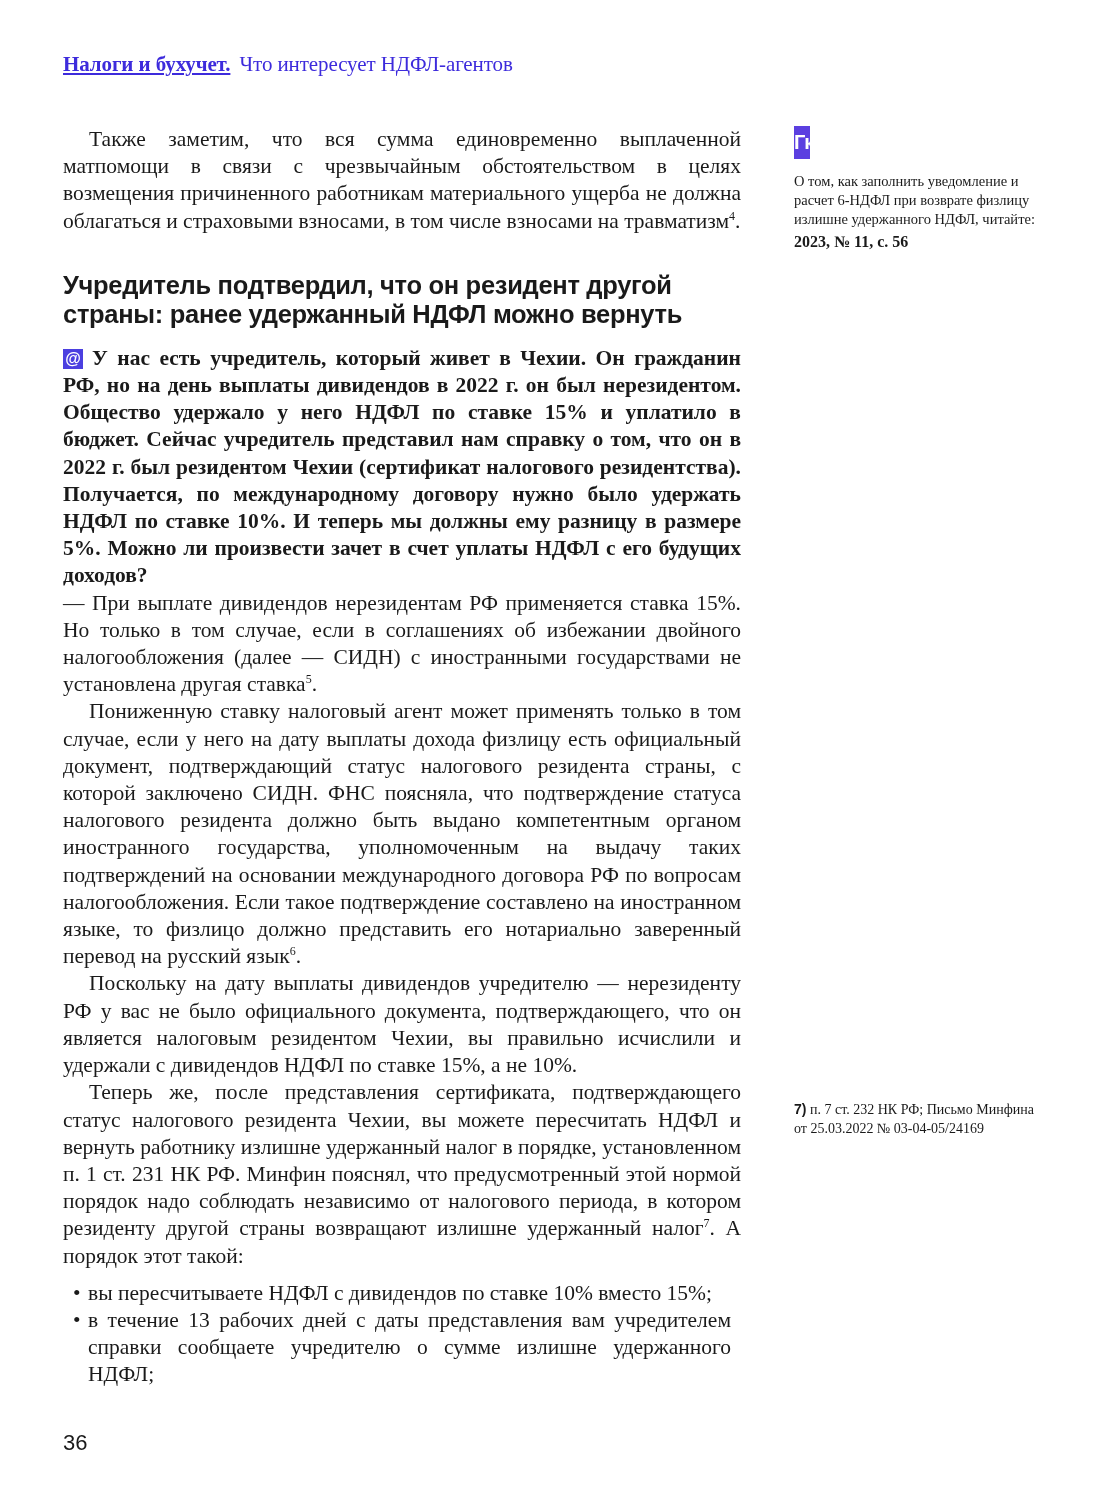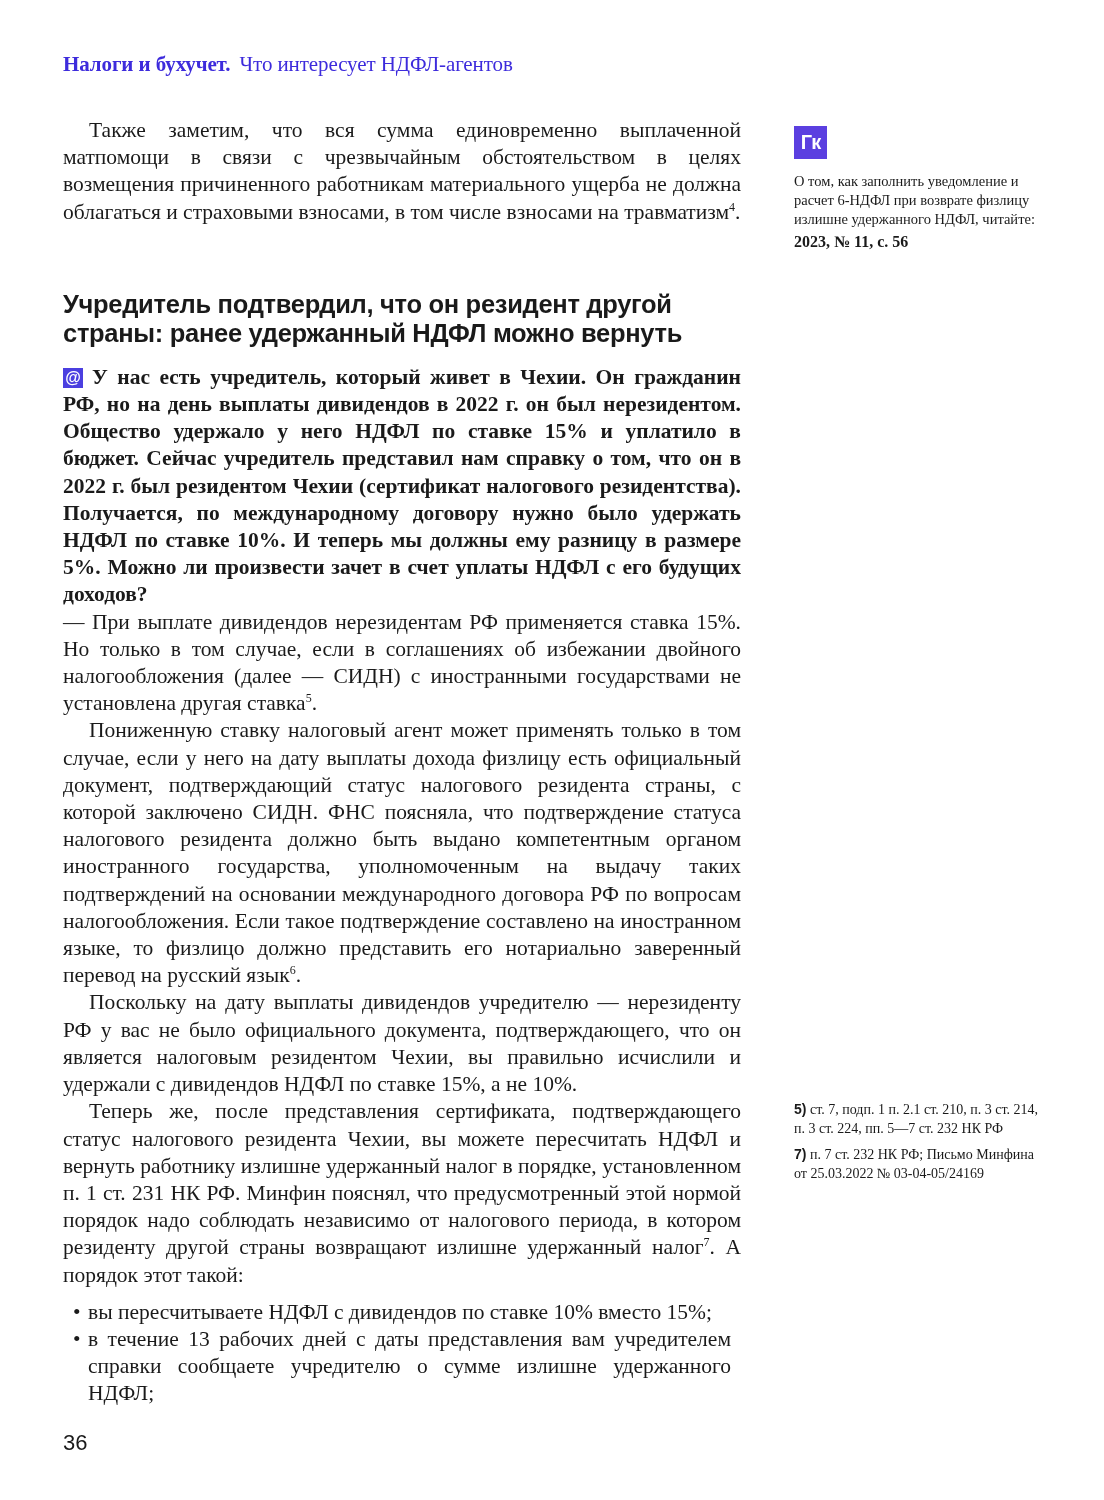--- a/index.html
+++ b/index.html
@@ -5,56 +5,56 @@
     html, body { margin: 0; padding: 0; background: #ffffff; }
     body {
       width: 1104px; height: 1500px; position: relative; overflow: hidden;
       font-family: "Liberation Serif", "DejaVu Serif", serif;
       color: #1a1a1a;
     }
     .running-head {
       position: absolute; left: 63px; top: 52px;
       font-size: 21px; color: #3d2bdc; letter-spacing: -0.1px;
     }
-    .running-head .rh-section { font-weight: bold; }
+    .running-head .rh-section { font-weight: bold; text-decoration: underline; }
     .running-head .rh-topic { font-weight: normal; margin-left: 4px; }
 
     .main {
-      position: absolute; left: 63px; top: 117px; width: 678px;
+      position: absolute; left: 63px; top: 126px; width: 678px;
       font-size: 21.5px; line-height: 27.2px; text-align: justify;
     }
     .main p { margin: 0; }
     .main p.indent { text-indent: 26px; }
     sup { font-size: 12px; line-height: 0; vertical-align: super; }
 
     .heading {
       font-family: "Liberation Sans", "DejaVu Sans", sans-serif;
       font-weight: bold; font-size: 25.5px; line-height: 29px;
-      margin: 64px 0 16px 0; text-align: left; letter-spacing: -0.3px;
+      margin: 36px 0 16px 0; text-align: left; letter-spacing: -0.3px;
     }
     .question { font-weight: bold; }
     .at-icon {
       display: inline-block; width: 20px; height: 20px; line-height: 19px;
       background: #4b3fe0; color: #ffffff; font-size: 16px; text-align: center;
       font-family: "Liberation Sans", "DejaVu Sans", sans-serif; font-weight: bold;
       margin-right: 9px; vertical-align: 1px;
     }
     .answer { margin-top: 0; }
     .bullets { list-style: none; margin: 10px; padding: 0; }
     .bullets li { position: relative; padding-left: 15px; }
     .bullets li::before {
       content: "•"; position: absolute; left: 0; top: 0;
     }
 
     .side-ref {
       position: absolute; left: 794px; top: 126px; width: 250px;
       font-size: 14.5px; line-height: 19px; color: #1a1a1a;
     }
     .gk-logo {
-      width: 33px; height: 33px; background: #5b3fe0; color: #fff;
+      width: 16px; height: 33px; background: #5b3fe0; color: #fff;
       font-family: "Liberation Sans", "DejaVu Sans", sans-serif;
       font-weight: bold; font-size: 20px; line-height: 33px; text-align: center;
       letter-spacing: -1px; margin-bottom: 13px;
     }
     .side-ref .ref-issue { font-weight: bold; font-size: 16px; margin-top: 3px; }
 
     .footnotes {
       position: absolute; left: 794px; top: 1100px; width: 250px;
       font-size: 14px; line-height: 18.5px; color: #1a1a1a;
     }
@@ -97,17 +97,16 @@
   </ul>
 </div>
 
 <aside class="side-ref">
   <div class="gk-logo">Гк</div>
   <div>О том, как заполнить уведомление и расчет 6-НДФЛ при возврате физлицу излишне удержанного НДФЛ, читайте:</div>
   <div class="ref-issue">2023, № 11, с. 56</div>
 </aside>
 
 <div class="footnotes">
-  <div class="footnote"><span class="fn-num">5)</span> <span>ст. 7, подп. 1 п. 2.1 ст. 210, п. 3 ст. 214, п. 3 ст. 224, пп. 5—7 ст. 232 НК РФ</span></div>
   <div class="footnote"><span class="fn-num">7)</span> <span>п. 7 ст. 232 НК РФ; Письмо Минфина от 25.03.2022 № 03-04-05/24169</span></div>
 </div>
 
 <div class="page-number">36</div>
 
 </body></html>

